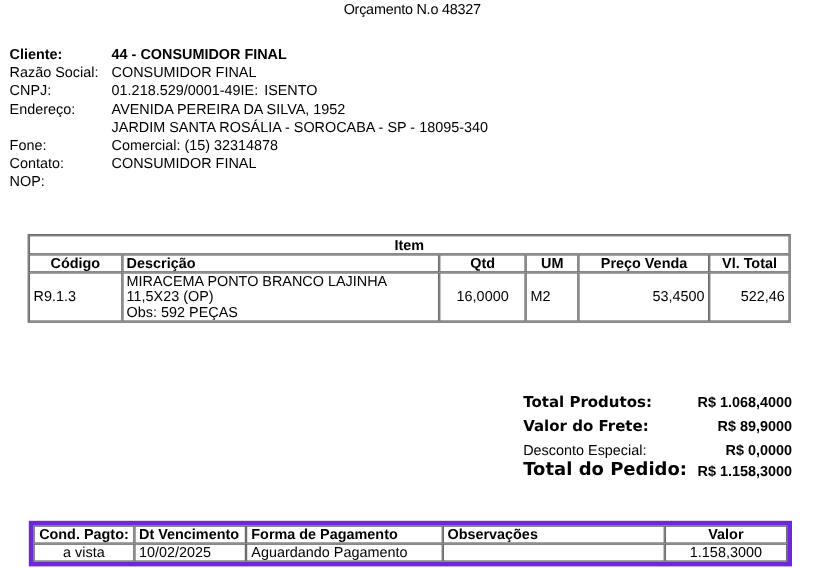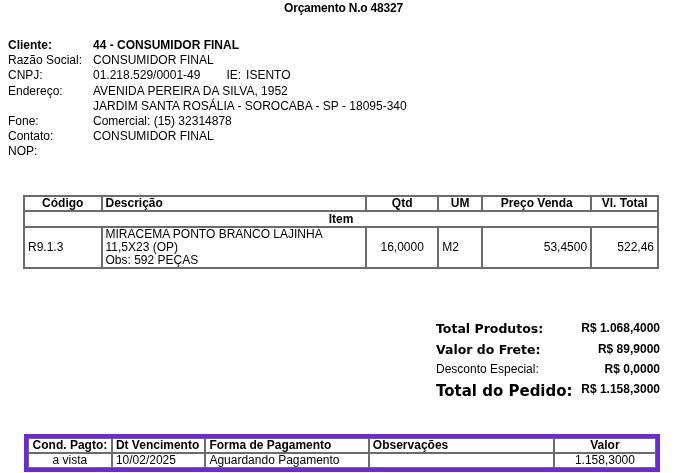--- a/index.html
+++ b/index.html
@@ -1,32 +1,32 @@
 <!DOCTYPE html>
 <html><head>
 <meta charset="utf-8">
 <style>
   html, body { margin:0; padding:0; background:#ffffff; }
   body { width:687px; height:473px; position:relative; overflow:hidden; font-family:"Liberation Sans", sans-serif; color:#000; font-size:12px; }
-  .title { position:absolute; top:1px; left:0; width:687px; text-align:center; font-weight:bold; font-size:12px; letter-spacing:-0.2px; }
+  .title { position:absolute; top:1px; left:0; width:687px; text-align:center; font-weight:normal; font-size:12px; letter-spacing:-0.2px; }
   .client { position:absolute; top:38px; left:8px; font-size:12px; line-height:15.2px; }
   .client .row { display:flex; height:15.2px; }
   .client .lbl { width:85px; }
   .client .val { white-space:nowrap; }
   .client .bold { font-weight:bold; }
-  .ie { margin-left:26px; }
+  .ie { }
   table { border-collapse:separate; border-spacing:0; }
   .items { position:absolute; top:195px; left:23px; width:636px; border:1px solid #6b6b6b; font-size:12px; }
   .items td, .items th { border:1px solid #6b6b6b; padding:0 3px; height:13px; line-height:13px; }
   .items th { font-weight:bold; }
   .items .head-item { text-align:center; height:14px; }
   .center { text-align:center; }
   .right { text-align:right; }
   .totals { position:absolute; top:321px; left:436px; width:224px; }
-  .totals .trow { display:flex; justify-content:space-between; align-items:flex-start; }
+  .totals .trow { display:flex; justify-content:space-between; align-items:flex-end; }
   .t-bold { font-weight:bold; font-size:12.5px; font-family:"DejaVu Sans", sans-serif; }
   .t-norm { font-size:12px; }
   .t-val { font-weight:bold; font-size:12px; }
   .t-big { font-weight:bold; font-size:15px; font-family:"DejaVu Sans", sans-serif; }
   .pay { position:absolute; top:434px; left:24px; width:636px; font-size:12px; border:4px solid #6d28d9; }
   .pay td, .pay th { border:1px solid #6b6b6b; padding:0 3px; height:13px; line-height:13px; }
   .pay th { font-weight:bold; }
 </style>
 </head>
 <body>
@@ -73,29 +73,29 @@
   <colgroup>
     <col style="width:79px">
       <col style="width:275px">
       <col style="width:73px">
       <col style="width:45px">
       <col style="width:112px">
       <col style="width:68px">
   </colgroup>
   <tbody>
       <tr>
+    <th colspan="6" class="head-item">Item</th>
+  </tr>
+  <tr>
     <th class="center">Código</th>
     <th style="text-align:left">Descrição</th>
     <th class="center">Qtd</th>
     <th class="center">UM</th>
     <th class="center">Preço Venda</th>
     <th class="center">Vl. Total</th>
-  </tr>
-  <tr>
-    <th colspan="6" class="head-item">Item</th>
   </tr>
   <tr>
     <td>R9.1.3</td>
     <td>
       <div>MIRACEMA PONTO BRANCO LAJINHA</div>
       <div>11,5X23 (OP)</div>
       <div>Obs: 592 PEÇAS</div>
     </td>
     <td class="center">16,0000</td>
     <td>M2</td>

